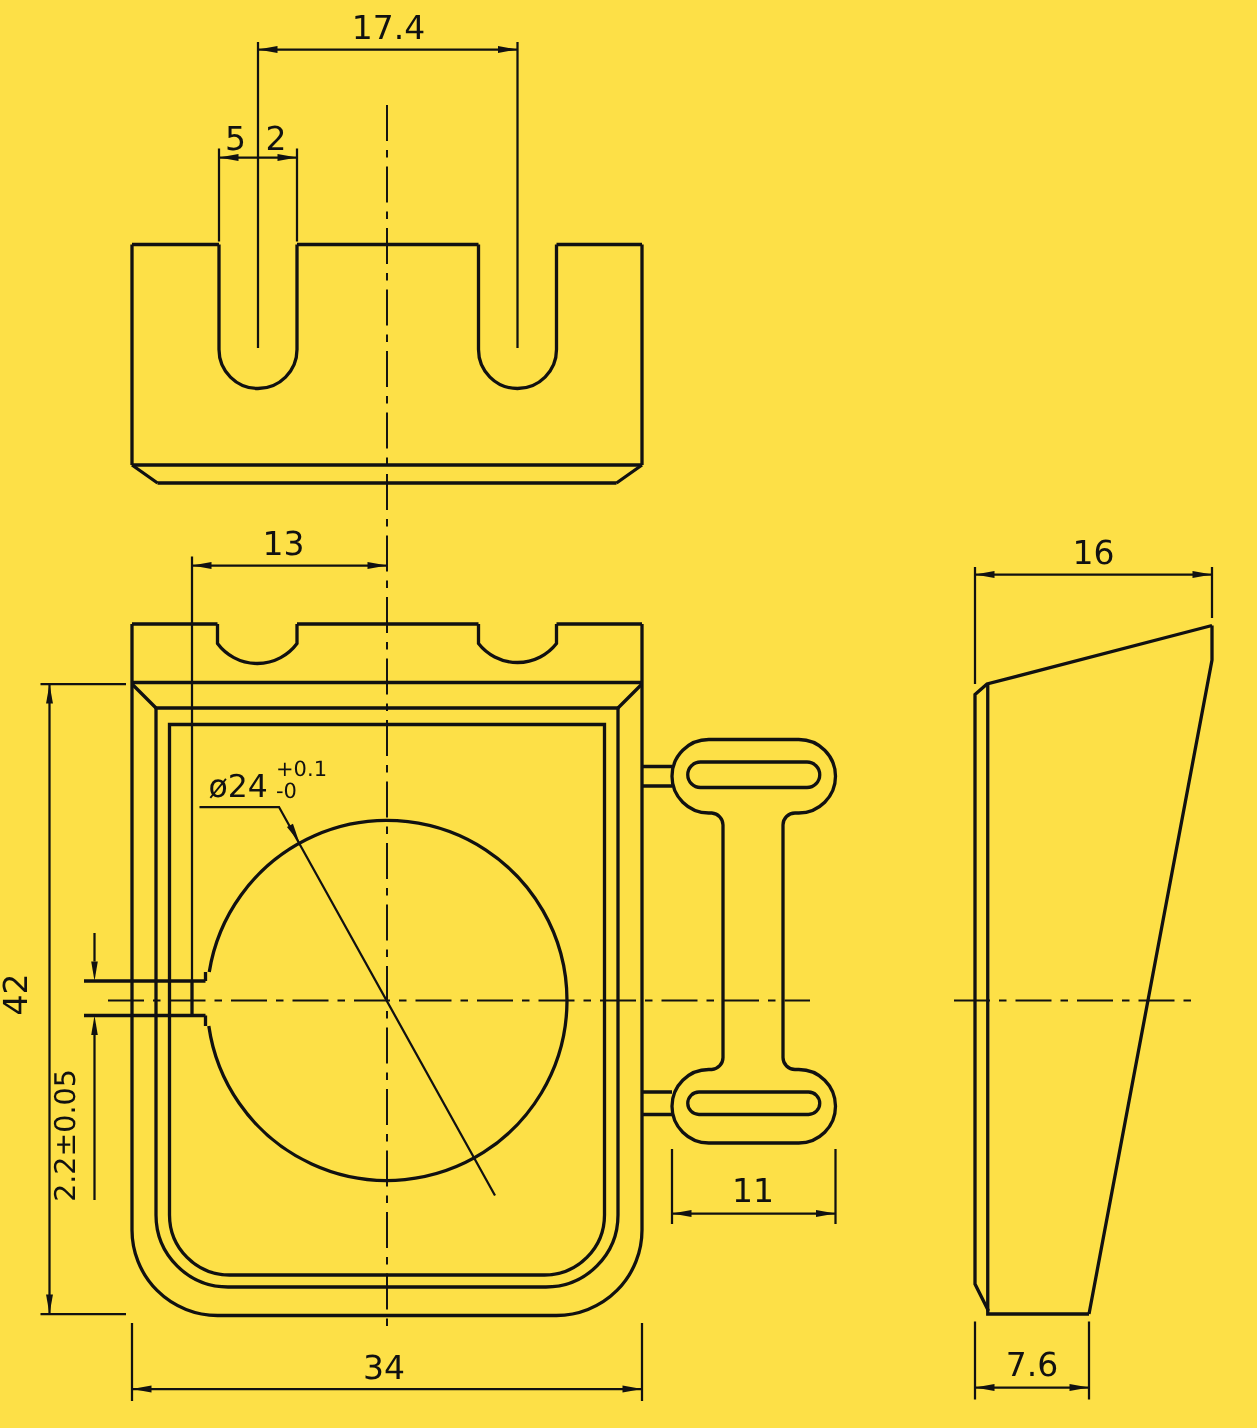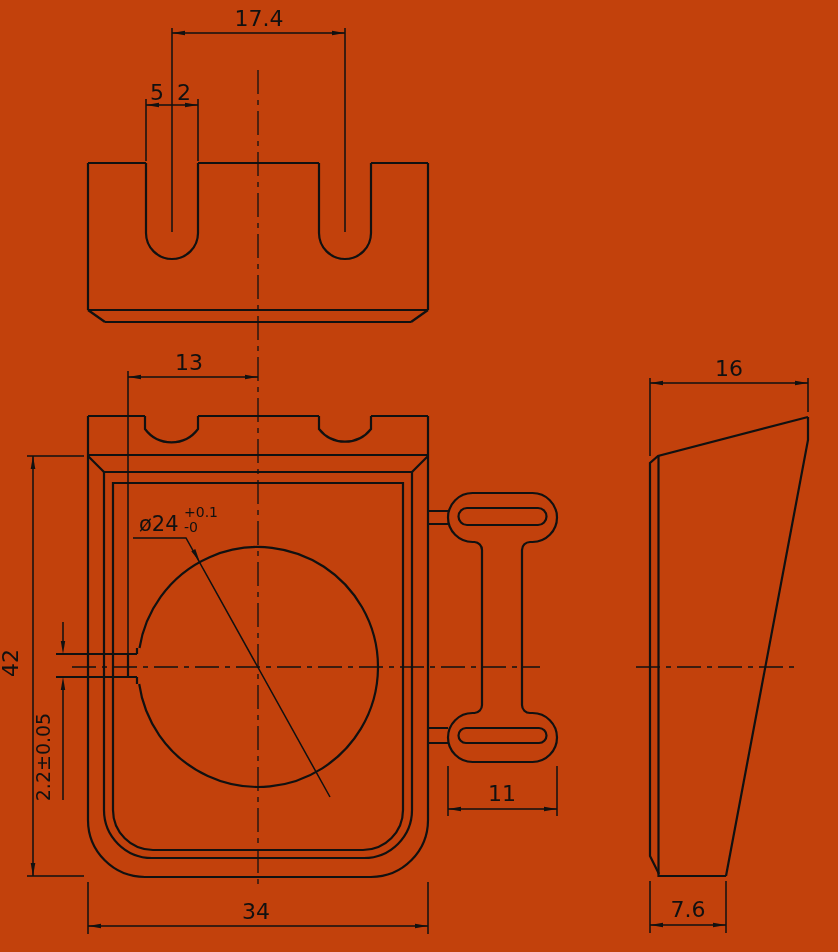--- a/index.html
+++ b/index.html
@@ -1,16 +1,16 @@
 <!DOCTYPE html>
 <html><head>
 <meta charset="utf-8">
 <style>
   html,body{margin:0;padding:0;background:#ffffff;}
-  .sheet{width:838px;height:952px;background:#c2410c;position:relative;overflow:hidden;}
+  .sheet{width:838px;height:952px;background:#fde047;position:relative;overflow:hidden;}
   svg{display:block;}
   .obj{fill:none;stroke-width:2.2;stroke-linecap:butt;stroke-linejoin:miter;}
   .thin{fill:none;stroke-width:1.5;}
   .cl{fill:none;stroke-width:1.3;stroke-dasharray:24 6 5 6;}
   .arr{stroke:none;}
   text{font-family:"DejaVu Sans","Liberation Sans",sans-serif;}
   .dimtxt{font-size:22px;}
   .boretxt{font-size:21px;}
   .toltxt{font-size:14px;}
   .smalldim{font-size:19px;}

